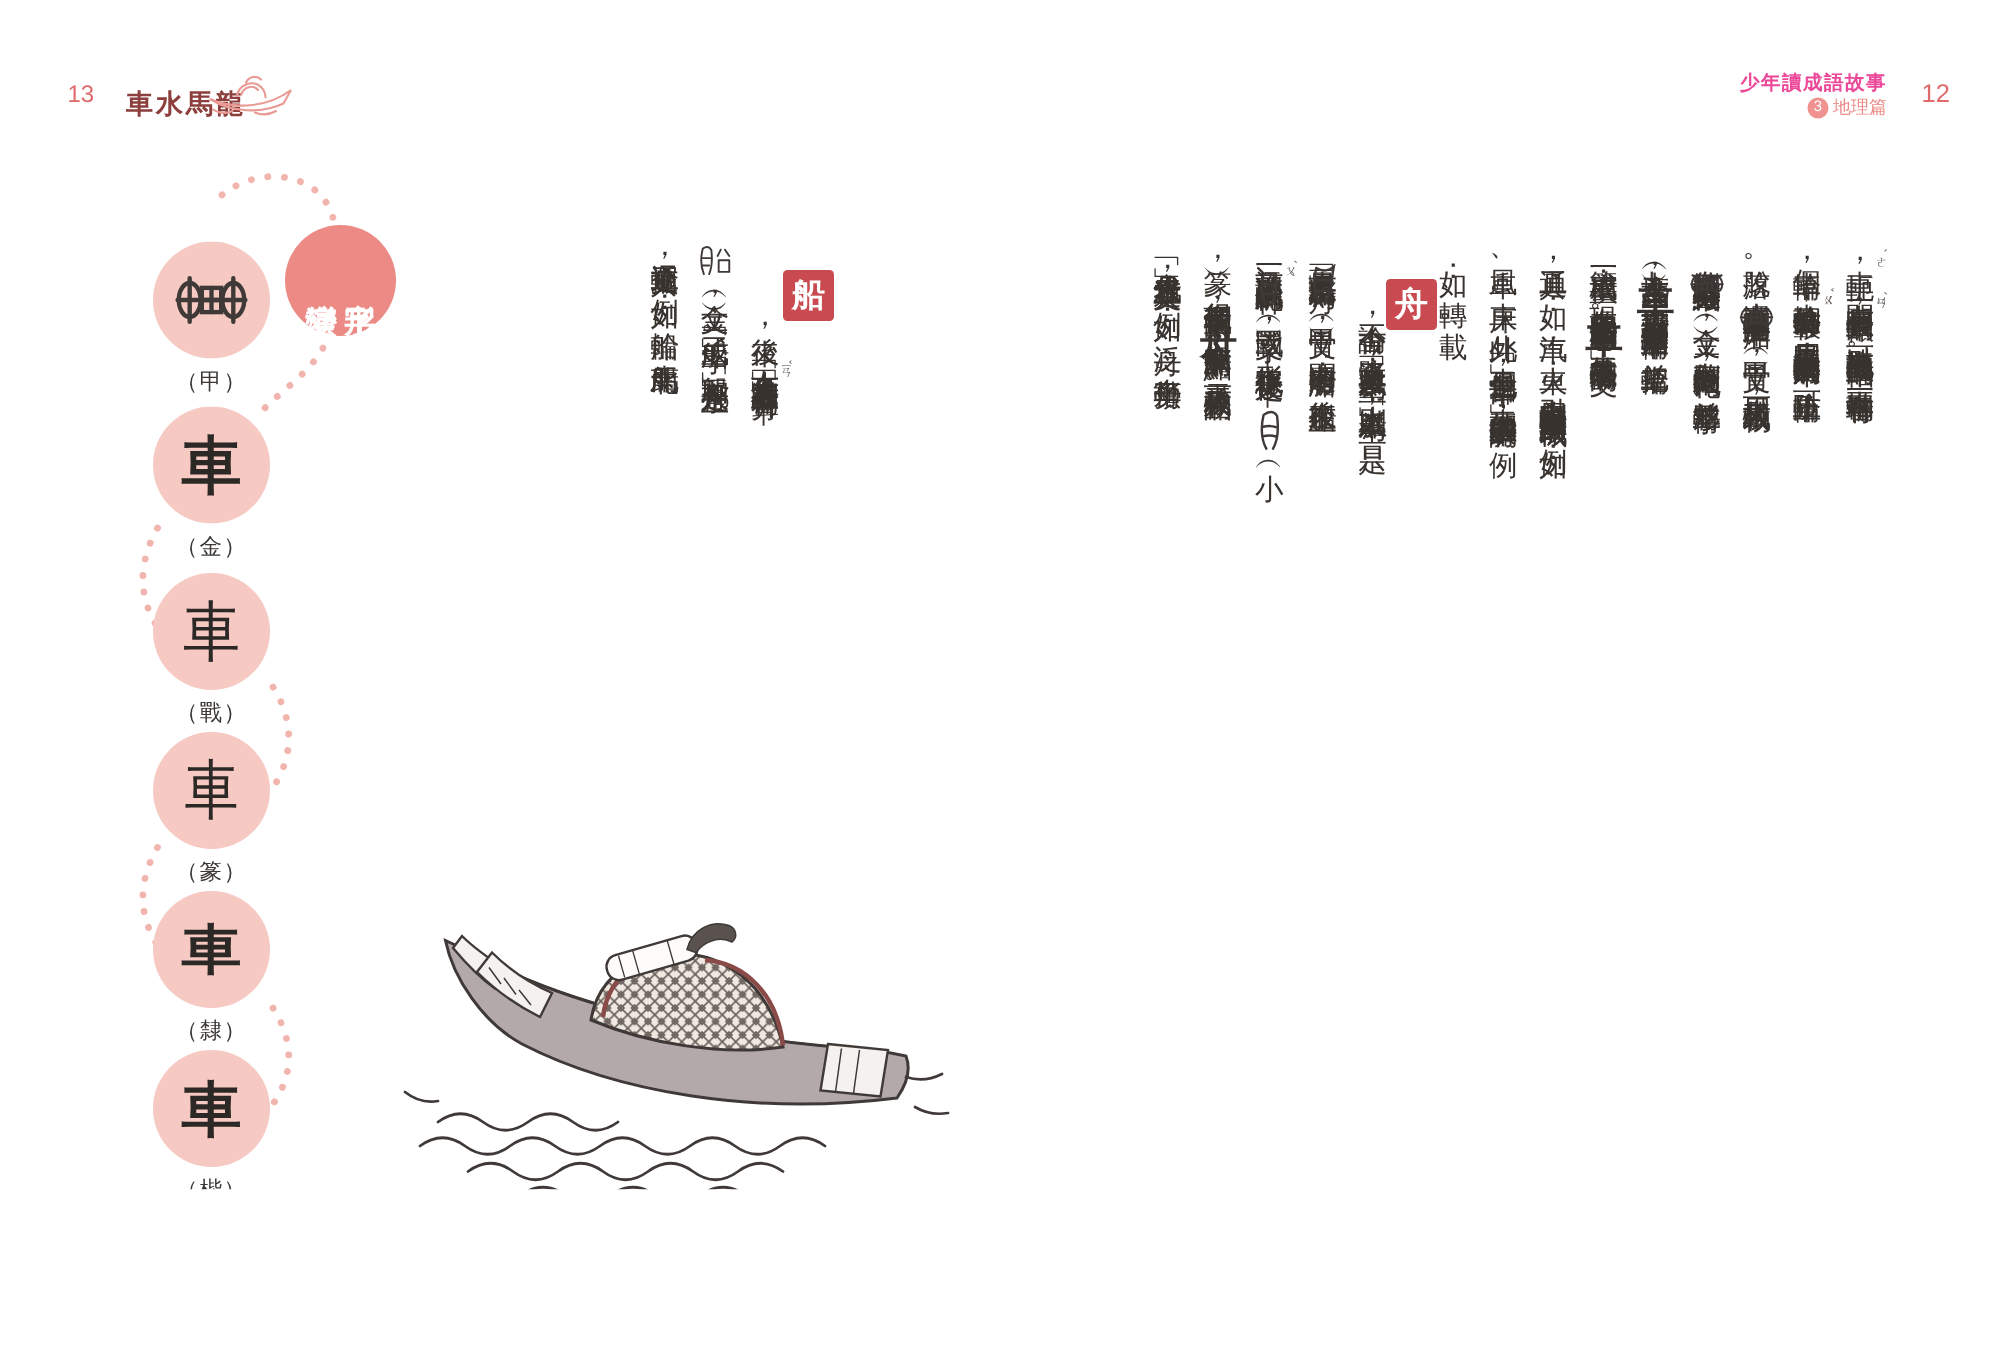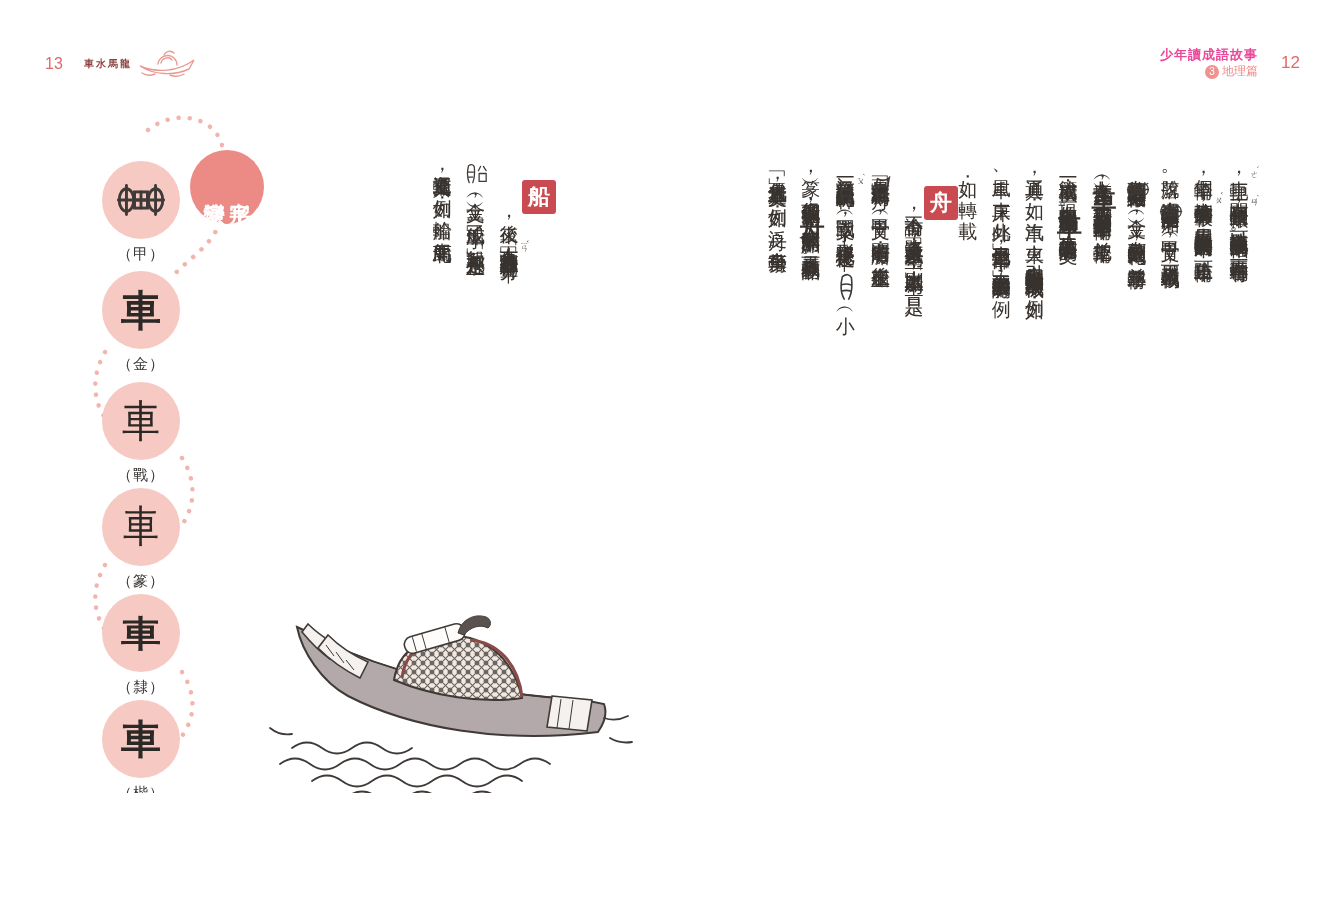--- a/index.html
+++ b/index.html
@@ -1,21 +1,21 @@
 <!DOCTYPE html>
 <html><head>
 <meta charset="utf-8">
 <style>
   html,body{margin:0;padding:0;background:#ffffff;}
   #page{position:relative;width:1343px;height:793px;background:#ffffff;overflow:hidden;
         font-family:"DejaVu Serif",serif;color:#38332f;}
   
   .hdr{position:absolute;font-family:"Liberation Sans",sans-serif;}
   #pg-left-num{left:45px;top:55px;font-size:16px;color:#e0696b;}
-  #book-title{left:84px;top:57px;font-size:10px;font-weight:bold;color:#8c3f3c;letter-spacing:2px;}
+  #book-title{left:84px;top:57px;font-size:18px;font-weight:bold;color:#8c3f3c;letter-spacing:2px;}
   #hdr-boat{position:absolute;left:136px;top:42px;}
   #series-line{right:85px;top:46px;font-size:13px;font-weight:bold;color:#ec4899;letter-spacing:1px;text-align:right;}
   #volume-line{right:85px;top:63px;font-size:12px;font-weight:normal;color:#ec8b87;text-align:right;}
   .vol-badge{display:inline-block;width:14px;height:14px;border-radius:50%;background:#ef9290;color:#fff;
              font-size:10px;line-height:14px;text-align:center;vertical-align:middle;margin-right:3px;}
   #pg-right-num{right:43px;top:53px;font-size:17px;color:#e0696b;text-align:center;}
   
   .evo-step{position:absolute;left:70px;width:142px;text-align:center;}
   .evo-circle{width:70px;height:70px;margin:0 auto;border-radius:50%;
       background:#f6c9c3;border:4px dotted #f6c9c3;box-sizing:content-box;

